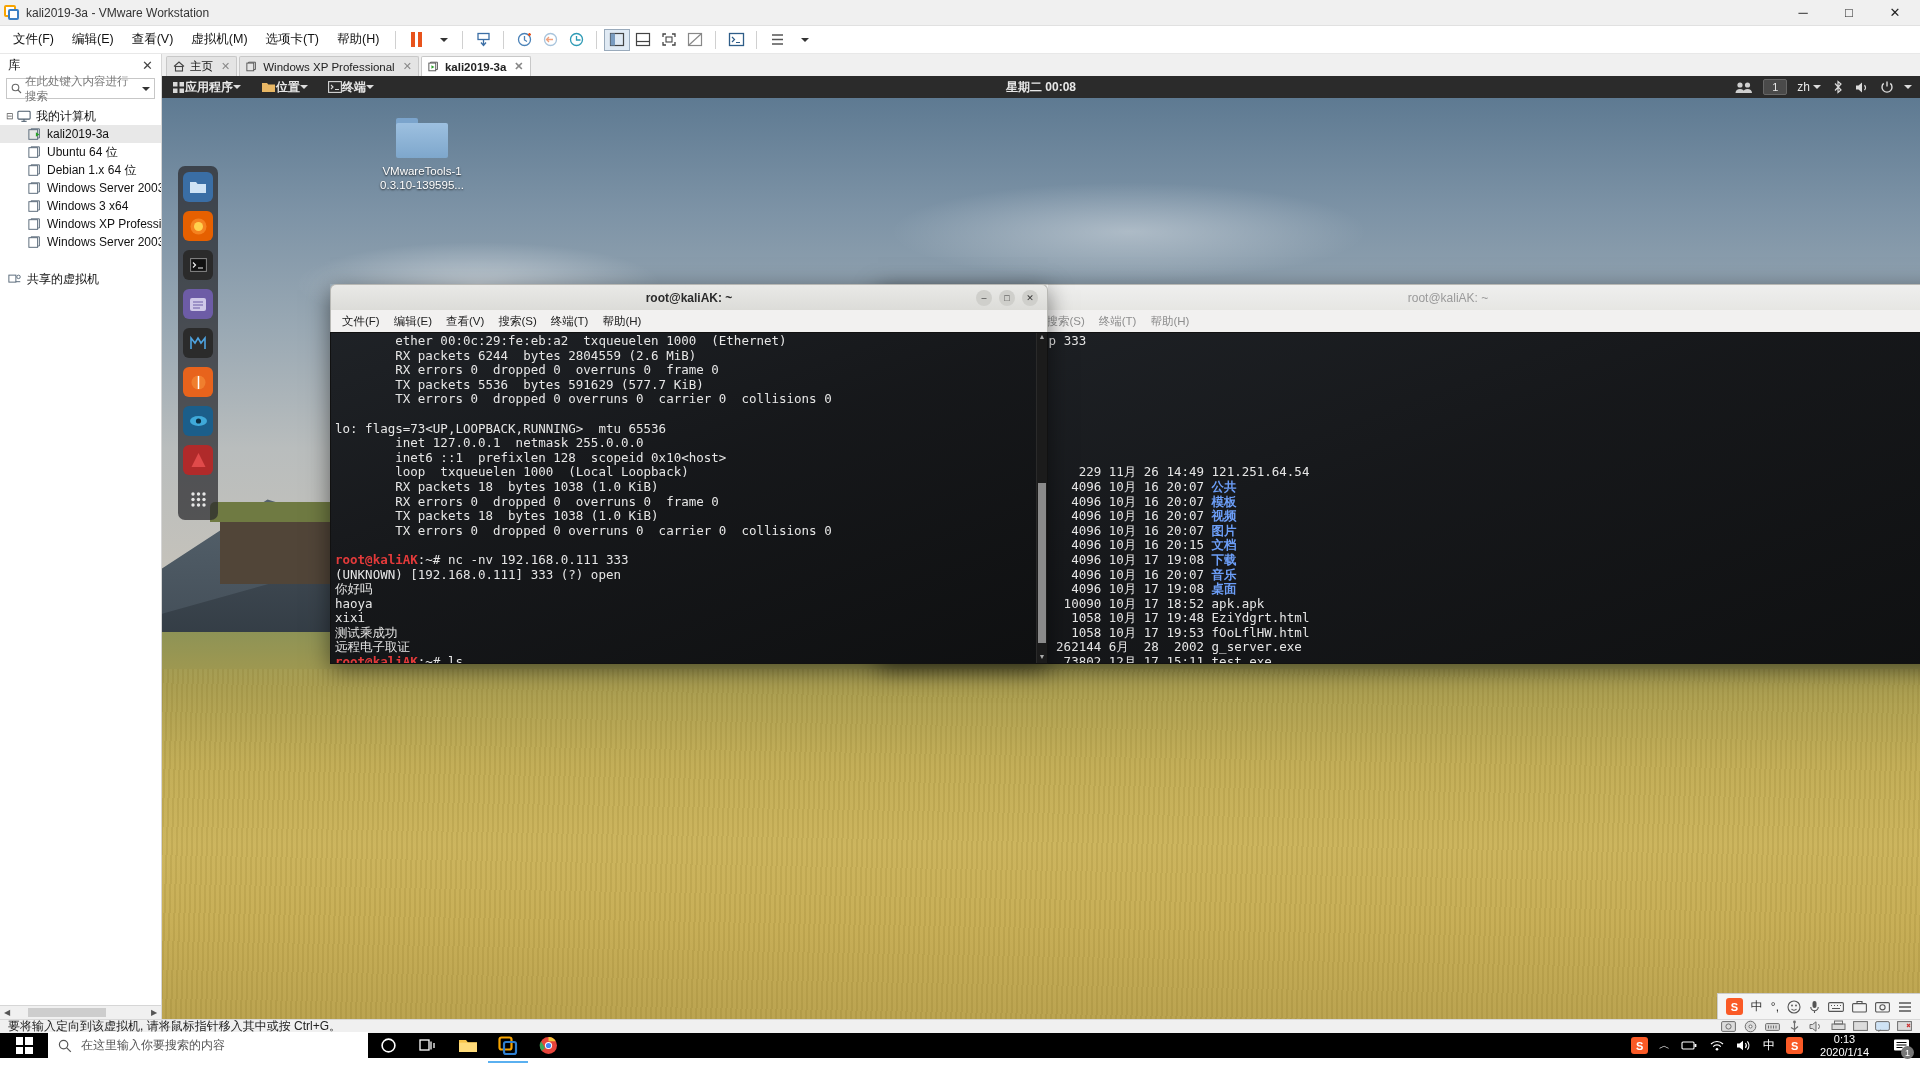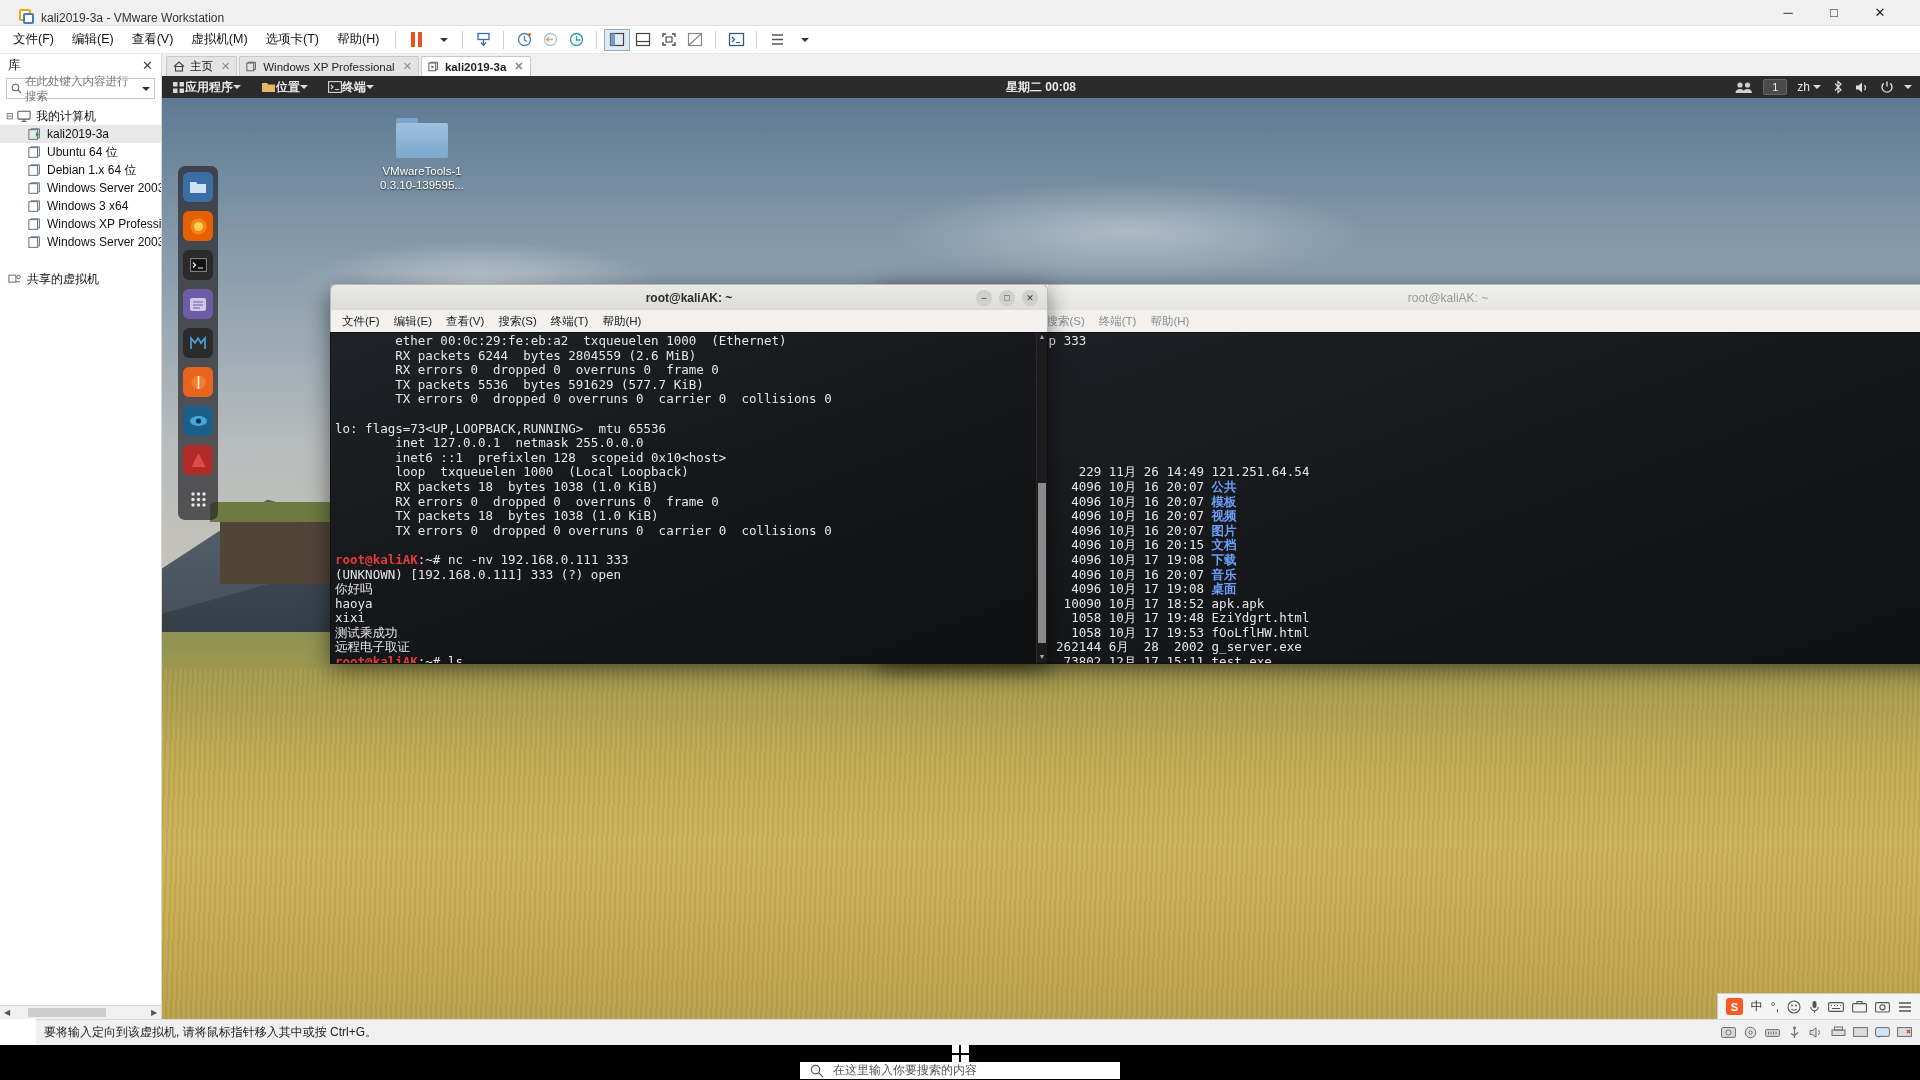--- a/index.html
+++ b/index.html
@@ -1,21 +1,21 @@
 <!DOCTYPE html>
 <html><head>
 <meta charset="utf-8">
 <style>
   * { box-sizing: border-box; margin:0; padding:0; }
   html,body { width:1920px; height:1080px; overflow:hidden; background:#fff;
     font-family:"Liberation Sans", sans-serif; }
 
   
-  .vmw-titlebar { height:26px; background:#f0f0f0; display:flex; align-items:flex-end;
-    padding:0 17px; border-bottom:1px solid #e1e1e1; }
+  .vmw-titlebar { height:26px; background:#f0f0f0; display:flex; align-items:center;
+    padding:0 2px; border-bottom:1px solid #e1e1e1; }
   .vmw-icon { width:16px; height:16px; margin:0 6px 0 2px; position:relative; }
   .vmw-icon .sq1 { position:absolute; left:0; top:0; width:12px; height:12px;
     border:2px solid #f7a400; border-radius:2px; background:#fff; }
   .vmw-icon .sq2 { position:absolute; left:4px; top:4px; width:11px; height:11px;
     border:2px solid #3b7fc4; border-radius:2px; background:#fff; }
   .vmw-title { font-size:12px; color:#333; }
   .vmw-winbtns { margin-left:auto; display:flex; }
   .vmw-winbtn { width:46px; height:26px; display:flex; align-items:center;
     justify-content:center; font-size:13px; color:#222; }
 
@@ -158,27 +158,27 @@
 
   
   .gtray { position:absolute; right:0; bottom:0; height:26px; background:#f4f4f4;
     border-top:1px solid #ccc; border-left:1px solid #ccc; display:flex;
     align-items:center; gap:8px; padding:0 8px; z-index:40; font-size:12px; color:#333; }
   .sog { width:17px; height:17px; background:#fa5a26; border-radius:3px; color:#fff;
     font-size:11px; font-weight:bold; display:flex; align-items:center;
     justify-content:center; }
 
   
-  .vmw-status { height:26px; background:#f0f0f0; border-top:1px solid #d8d8d8;
-    display:flex; align-items:center; padding:0 8px; font-size:12px; color:#222;margin-left:36px; }
+  .vmw-status { height:14px; background:#f0f0f0; border-top:1px solid #d8d8d8;
+    display:flex; align-items:center; padding:0 8px; font-size:12px; color:#222; }
   .st-right { margin-left:auto; display:flex; align-items:center; gap:7px; }
 
   
-  .taskbar { height:35px; background:#000; display:flex; align-items:center;
-    color:#fff;flex-direction:column; }
+  .taskbar { height:25px; background:#000; display:flex; align-items:center;
+    color:#fff; }
   .start { width:48px; height:35px; display:flex; align-items:center;
     justify-content:center; }
   .win-logo { width:17px; height:17px; display:grid; grid-template-columns:1fr 1fr;
     grid-template-rows:1fr 1fr; gap:2px; }
   .win-logo i { background:#fff; display:block; }
   .tb-search { width:320px; height:28px; background:#fff; color:#555; display:flex;
     align-items:center; gap:9px; padding:0 10px; font-size:12px; }
   .tb-ico { width:40px; height:35px; display:flex; align-items:center;
     justify-content:center; }
   .tb-ico.running { box-shadow: inset 0 -2px 0 #5ab0f0; }

